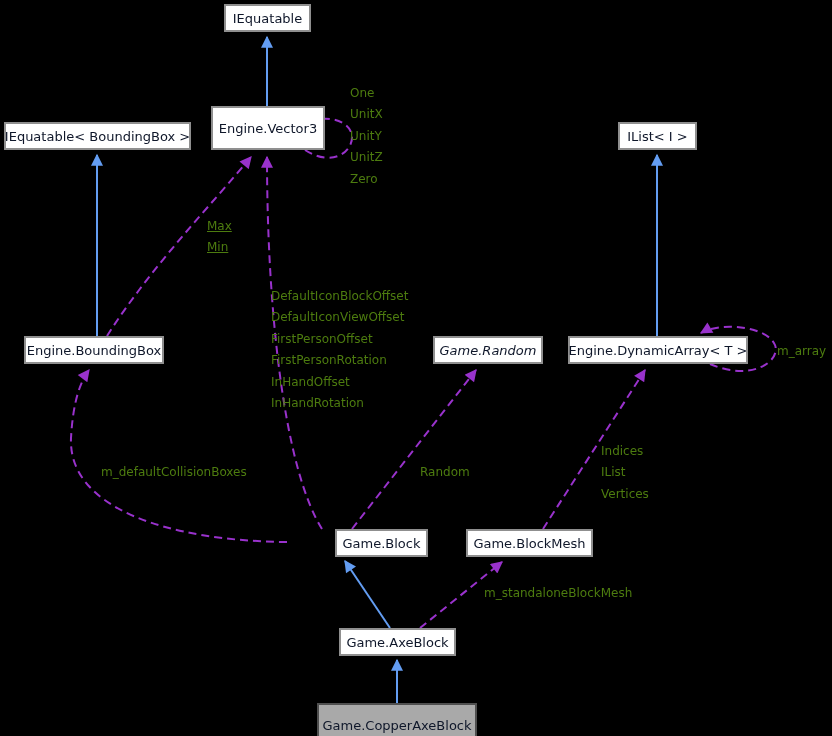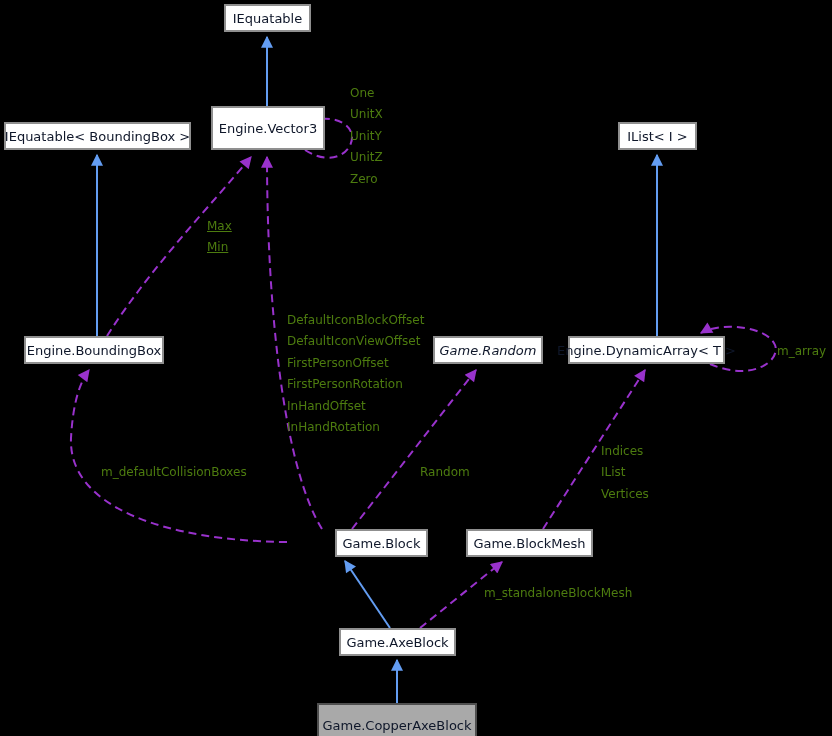--- a/index.html
+++ b/index.html
@@ -56,21 +56,21 @@
   <div class="node" style="left:4px;top:122px;width:187px;height:28px;">IEquatable&lt; BoundingBox &gt;</div>
 
   <div class="node" style="left:211px;top:106px;width:114px;height:44px;">Engine.Vector3</div>
 
   <div class="node" style="left:618px;top:122px;width:79px;height:28px;">IList&lt; I &gt;</div>
 
   <div class="node" style="left:24px;top:336px;width:140px;height:28px;">Engine.BoundingBox</div>
 
   <div class="node" style="left:433px;top:336px;width:110px;height:28px;font-style:italic;">Game.Random</div>
 
-  <div class="node" style="left:568px;top:336px;width:157px;height:28px;">Engine.DynamicArray&lt; T &gt;</div>
+  <div class="node" style="left:568px;top:336px;width:180px;height:28px;">Engine.DynamicArray&lt; T &gt;</div>
 
   <div class="node" style="left:287px;top:529px;width:93px;height:28px;margin-left:48px;">Game.Block</div>
 
   <div class="node" style="left:466px;top:529px;width:127px;height:28px;">Game.BlockMesh</div>
 
   <div class="node" style="left:339px;top:628px;width:117px;height:28px;">Game.AxeBlock</div>
 
   <div class="node highlight" style="left:317px;top:703px;width:160px;height:44px;">Game.CopperAxeBlock</div>
 
   <div class="elabel" style="left:350px;top:83px;">
@@ -79,21 +79,21 @@
     <div>UnitY</div>
     <div>UnitZ</div>
     <div>Zero</div>
   </div>
 
   <div class="elabel" style="left:207px;top:216px;text-decoration:underline;">
     <div>Max</div>
     <div>Min</div>
   </div>
 
-  <div class="elabel" style="left:287px;top:286px;margin-top:24px;">
+  <div class="elabel" style="left:271px;top:286px;">
     <div>DefaultIconBlockOffset</div>
     <div>DefaultIconViewOffset</div>
     <div>FirstPersonOffset</div>
     <div>FirstPersonRotation</div>
     <div>InHandOffset</div>
     <div>InHandRotation</div>
   </div>
 
   <div class="elabel" style="left:101px;top:462px;">m_defaultCollisionBoxes</div>
 

